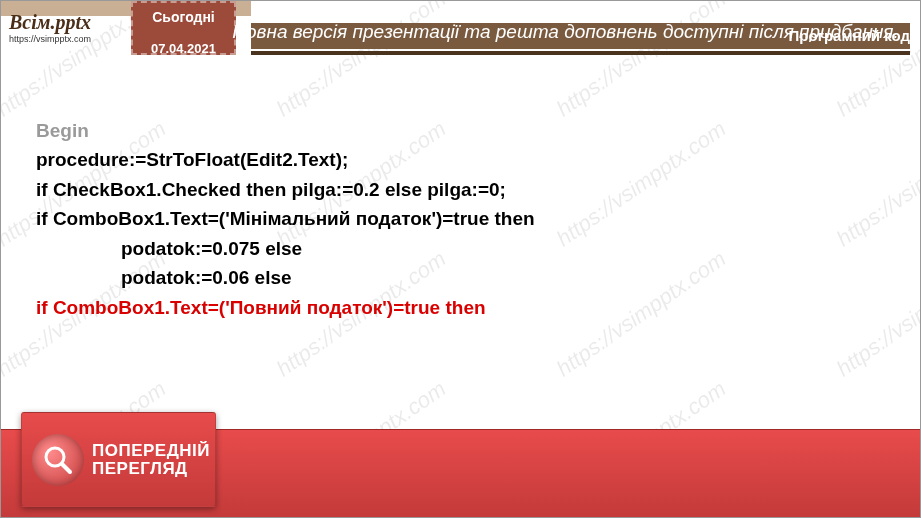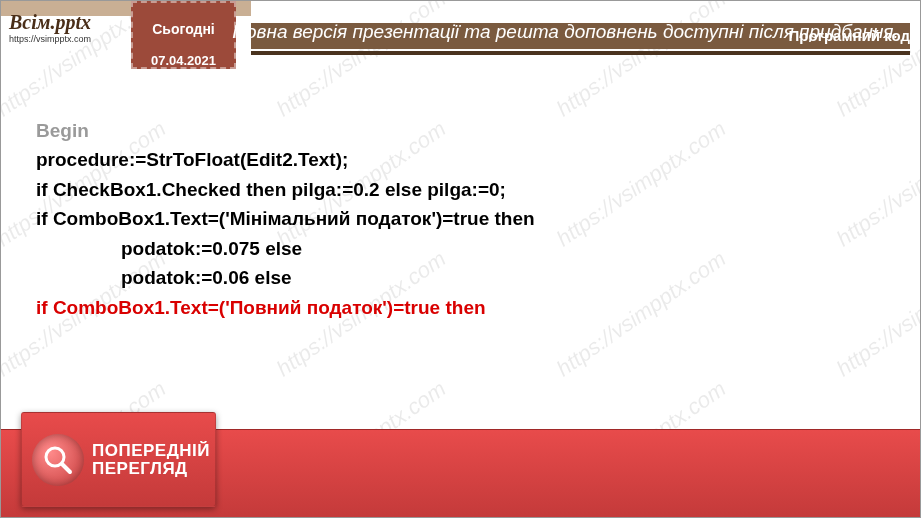--- a/index.html
+++ b/index.html
@@ -4,21 +4,21 @@
 <style>
 *{margin:0;padding:0;box-sizing:border-box}
 body{width:921px;height:518px;font-family:Arial,sans-serif;background:#fff;position:relative;overflow:hidden}
 .slide{width:921px;height:518px;border:1px solid #999;position:relative;background:#fff}
 .watermark{position:absolute;top:0;left:0;width:100%;height:100%;pointer-events:none;z-index:1;opacity:0.08;overflow:hidden}
 .wm-text{position:absolute;font-size:22px;color:#000;transform:rotate(-35deg);white-space:nowrap;font-style:italic}
 .header{position:relative;z-index:2;display:flex;align-items:flex-start}
 .logo{width:120px;height:50px;margin-left:8px;margin-top:10px;}
 .logo-main{font-family:'Times New Roman',serif;font-style:italic;font-weight:bold;font-size:20px;color:#4a2e18}
 .logo-sub{font-size:9px;color:#333}
-.date-tag{position:absolute;left:130px;top:0;width:105px;height:68px;background:#9c4a3a;border:2px dashed rgba(255,255,255,.45);color:#fff;text-align:center;padding-top:18px;font-size:15px;font-weight:bold;z-index:3}
+.date-tag{position:absolute;left:130px;top:0;width:105px;height:54px;background:#9c4a3a;border:2px dashed rgba(255,255,255,.45);color:#fff;text-align:center;padding-top:6px;font-size:15px;font-weight:bold;z-index:3}
 .date-tag .d1{font-size:14px}
 .date-tag .d2{font-size:13px;margin-top:16px}
 .title-bar{position:absolute;left:250px;top:22px;right:10px;height:26px;background:#7a5a3f;color:#fff;text-align:right;line-height:26px;font-size:15px;font-weight:bold;z-index:2}
 .title-bar-shadow{position:absolute;left:250px;top:50px;right:10px;height:4px;background:#4a331f;z-index:2}
 .top-brown{position:absolute;left:0;top:0;width:250px;height:15px;background:#c9af94;z-index:2}
 .content{position:absolute;left:35px;top:115px;right:35px;z-index:2;font-family:Arial,sans-serif;font-size:19px;font-weight:bold;line-height:1.55}
 .grey{color:#9a9a9a}
 .black{color:#000}
 .red{color:#d90000}
 .indent{padding-left:85px}

